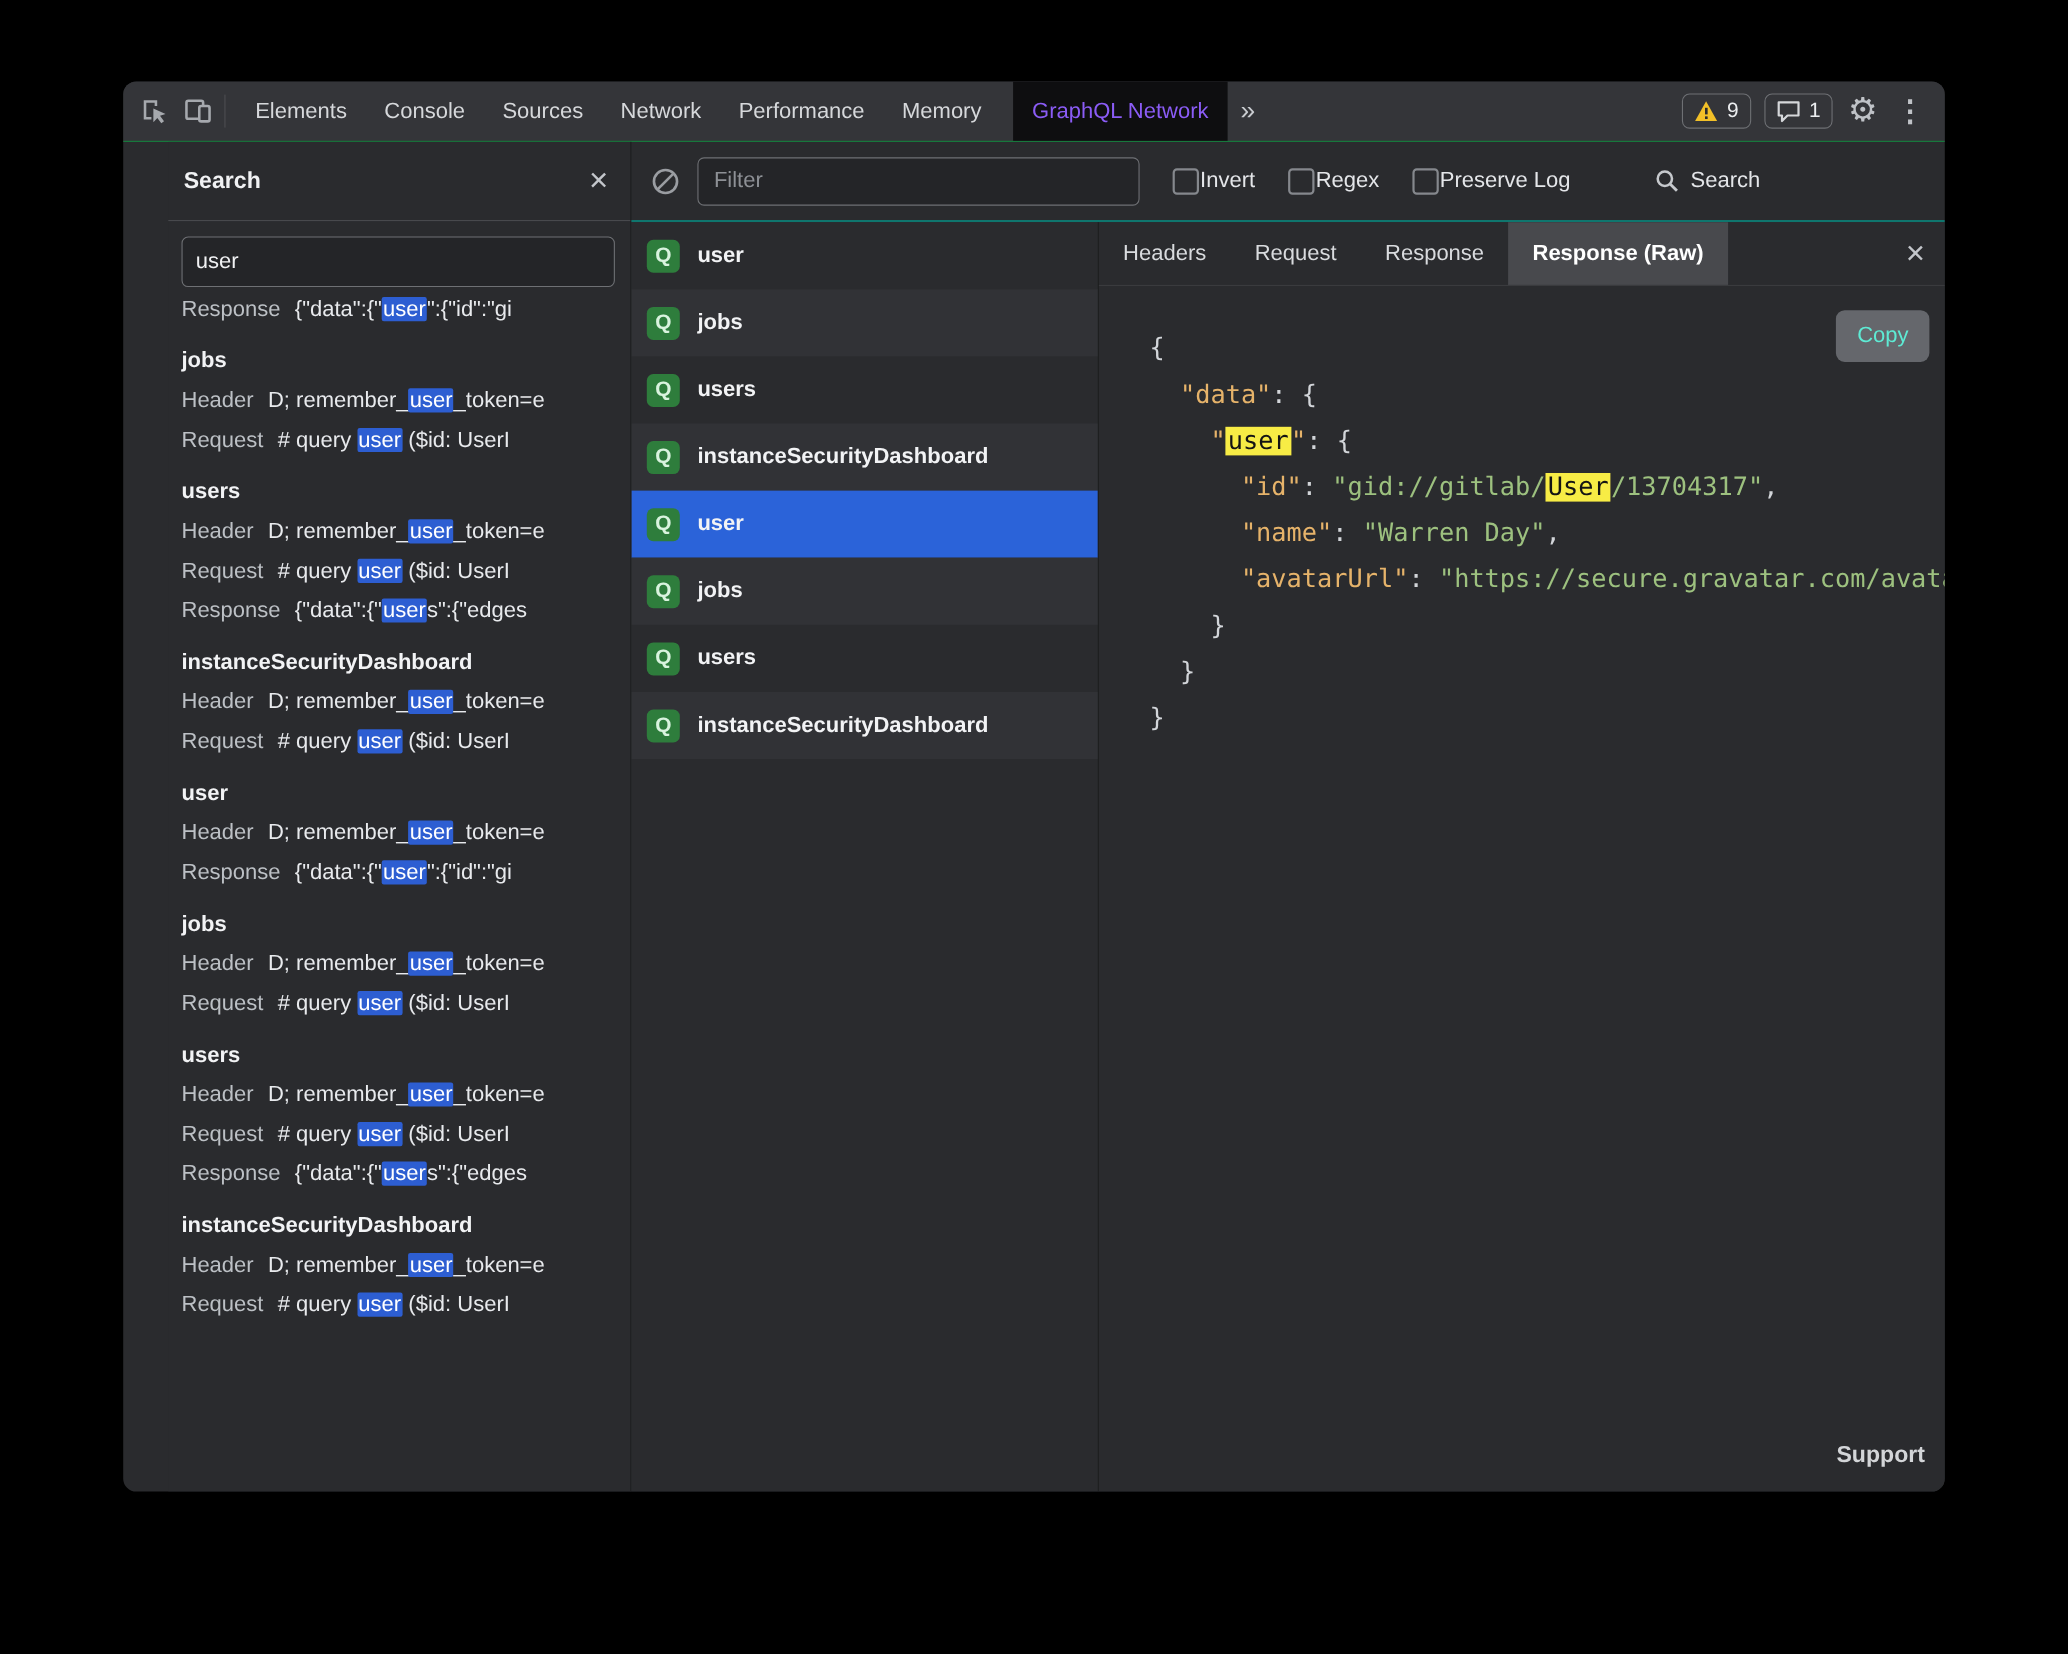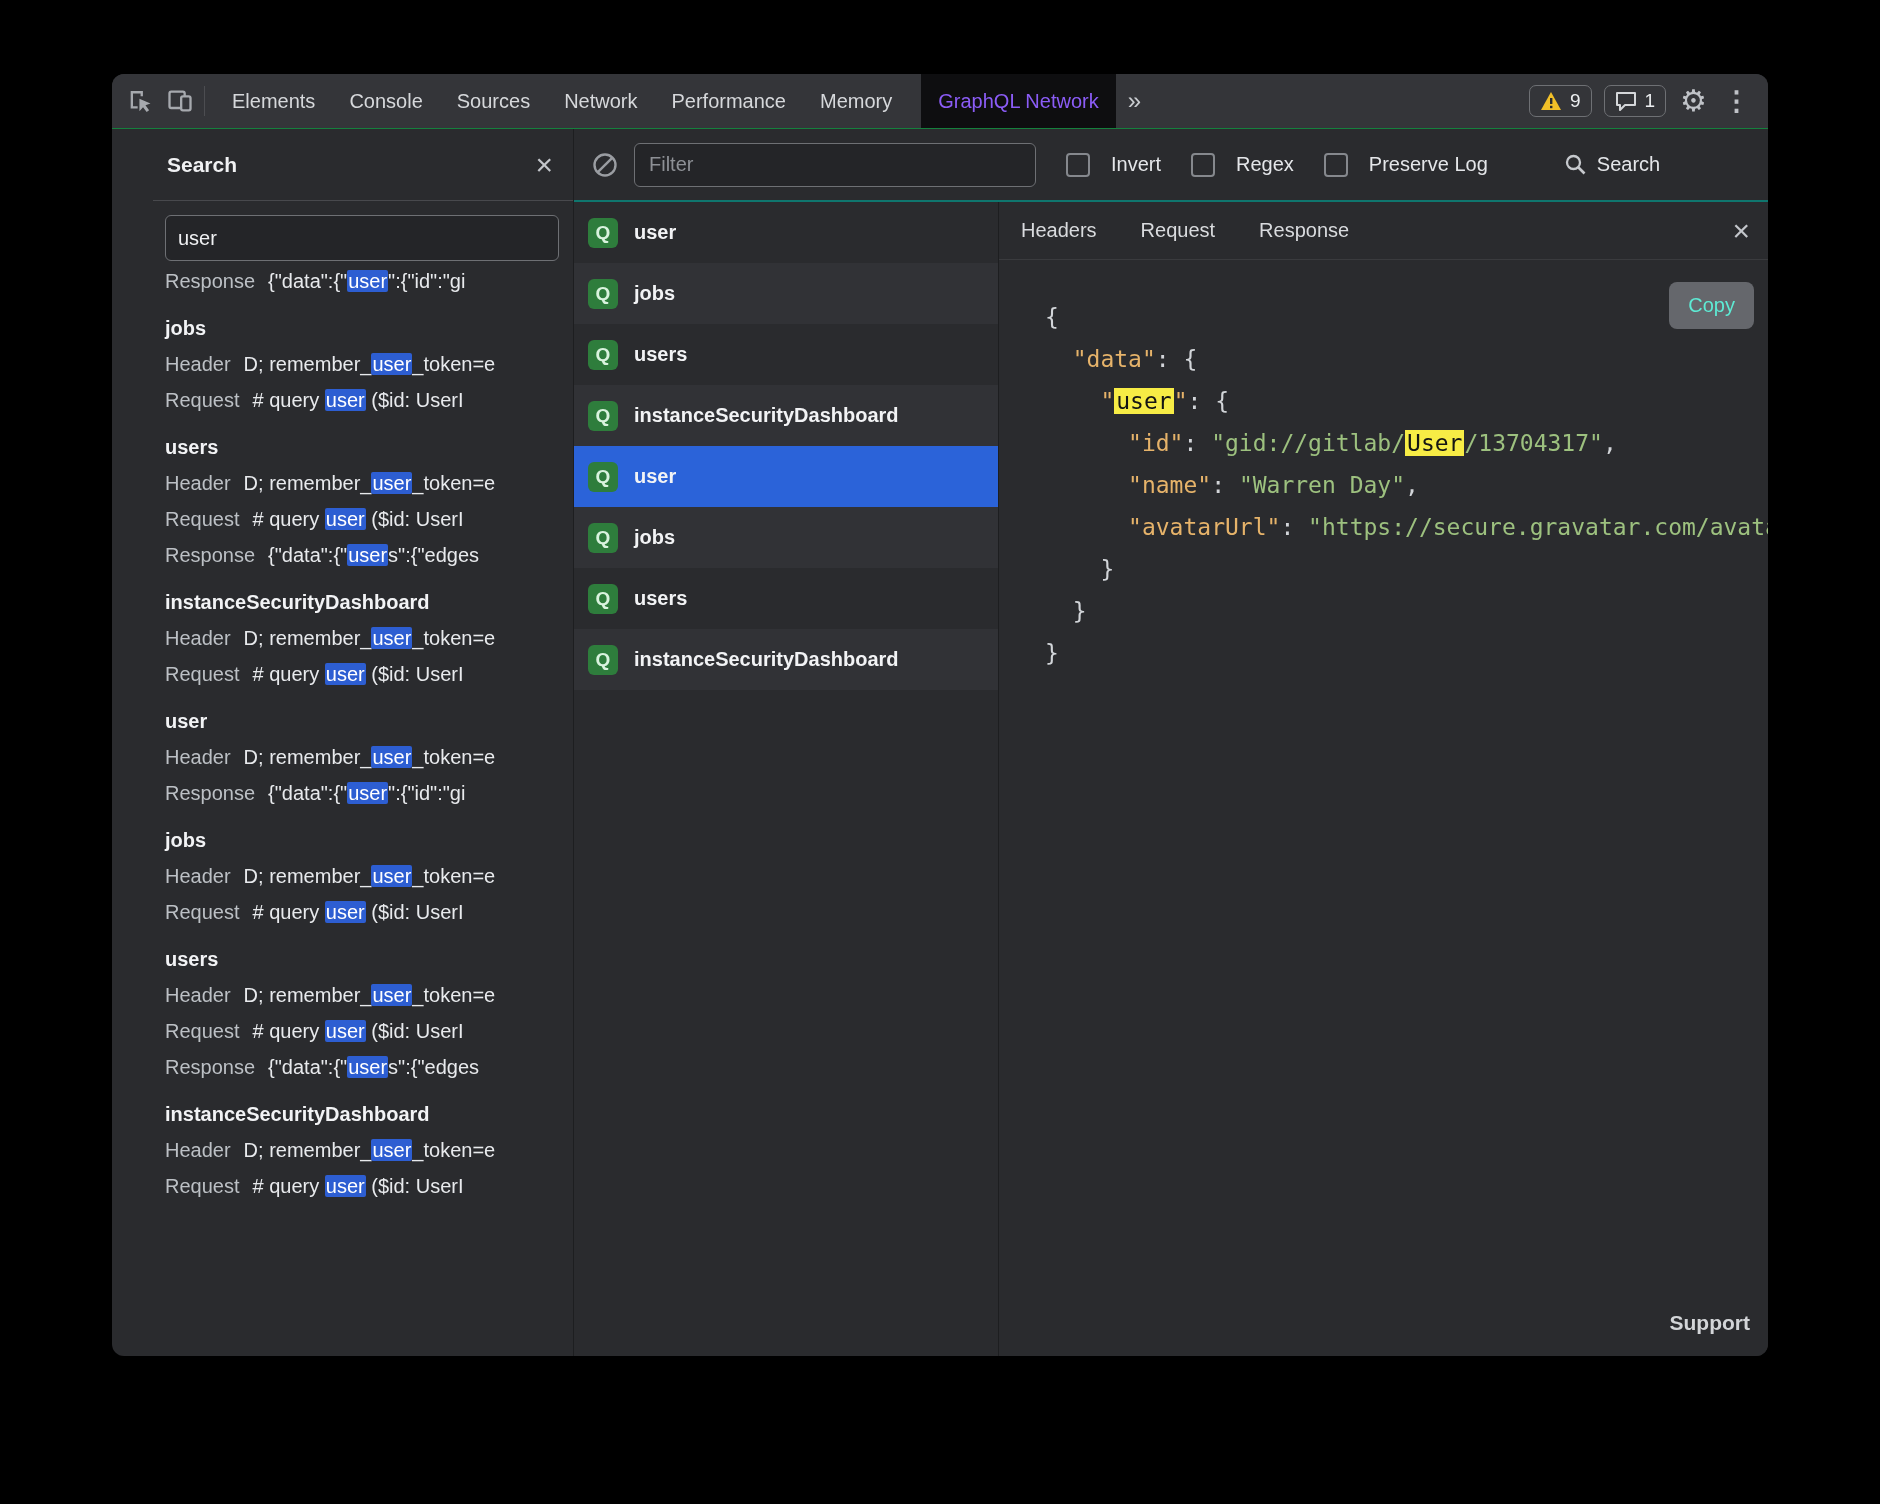--- a/index.html
+++ b/index.html
@@ -54,21 +54,21 @@
   .hl-blue { background:#2d5ed2; color:#ffffff; border-radius:2px; padding:0 1px; }
 
   
   .right-container { flex:1; display:flex; flex-direction:column; min-width:0; }
   .filterbar { height:71px; flex:0 0 auto; border-bottom:2px solid #0f766e;
                display:flex; align-items:center; padding:0 18px; }
   .filter-input { width:372px; height:42px; border:1px solid #6e7074; border-radius:6px;
                   background:#242528; color:#f0f1f3; font-size:20px; padding:0 14px;
                   margin-left:16px; outline:none; }
   .filter-input::placeholder { color:#8d9095; }
-  .cb-group { display:flex; align-items:center; gap:21px; margin-left:30px; font-size:20px; color:#e4e6e9; }
+  .cb-group { display:flex; align-items:center; gap:1px; margin-left:30px; font-size:20px; color:#e4e6e9; }
   .checkbox { width:20px; height:20px; border:2px solid #85888d; border-radius:4px; background:transparent; flex:0 0 auto; }
   .search-group { margin-left:76px; display:flex; align-items:center; gap:10px; font-size:20px; color:#e4e6e9; }
 
   .content-row { flex:1; display:flex; min-height:0; }
 
   
   .query-panel { width:424px; flex:0 0 auto; border-right:1px solid #1d1e20;
                  display:flex; flex-direction:column; background:#2a2b2e; }
   .qp-header { height:62px; flex:0 0 auto; display:flex; align-items:center; padding:0 16px;
                font-size:21px; font-weight:bold; color:#f0f1f3; border-bottom:1px solid #3a3b3e; }
@@ -345,20 +345,21 @@
     <span class="q-label">instanceSecurityDashboard</span>
   </div>
 </div>
         </div>
 
         <div class="response-panel">
           <div class="rp-tabs">
             <div class="rp-tab">Headers</div>
             <div class="rp-tab">Request</div>
             <div class="rp-tab">Response</div>
+            <div class="rp-tab active">Response (Raw)</div>
             <span class="close-x rp-close">×</span>
           </div>
           <div class="rp-body">
             <div>
   <div class="json-line" style="padding-left: 0ch;"><span class="t-punct">{</span></div>
 
   <div class="json-line" style="padding-left: 2ch;"><span class="t-key">"data"</span><span class="t-punct">: {</span></div>
 
   <div class="json-line" style="padding-left: 4ch;"><span class="t-key">"</span><span class="t-hl">user</span><span class="t-key">"</span><span class="t-punct">: {</span></div>
 

